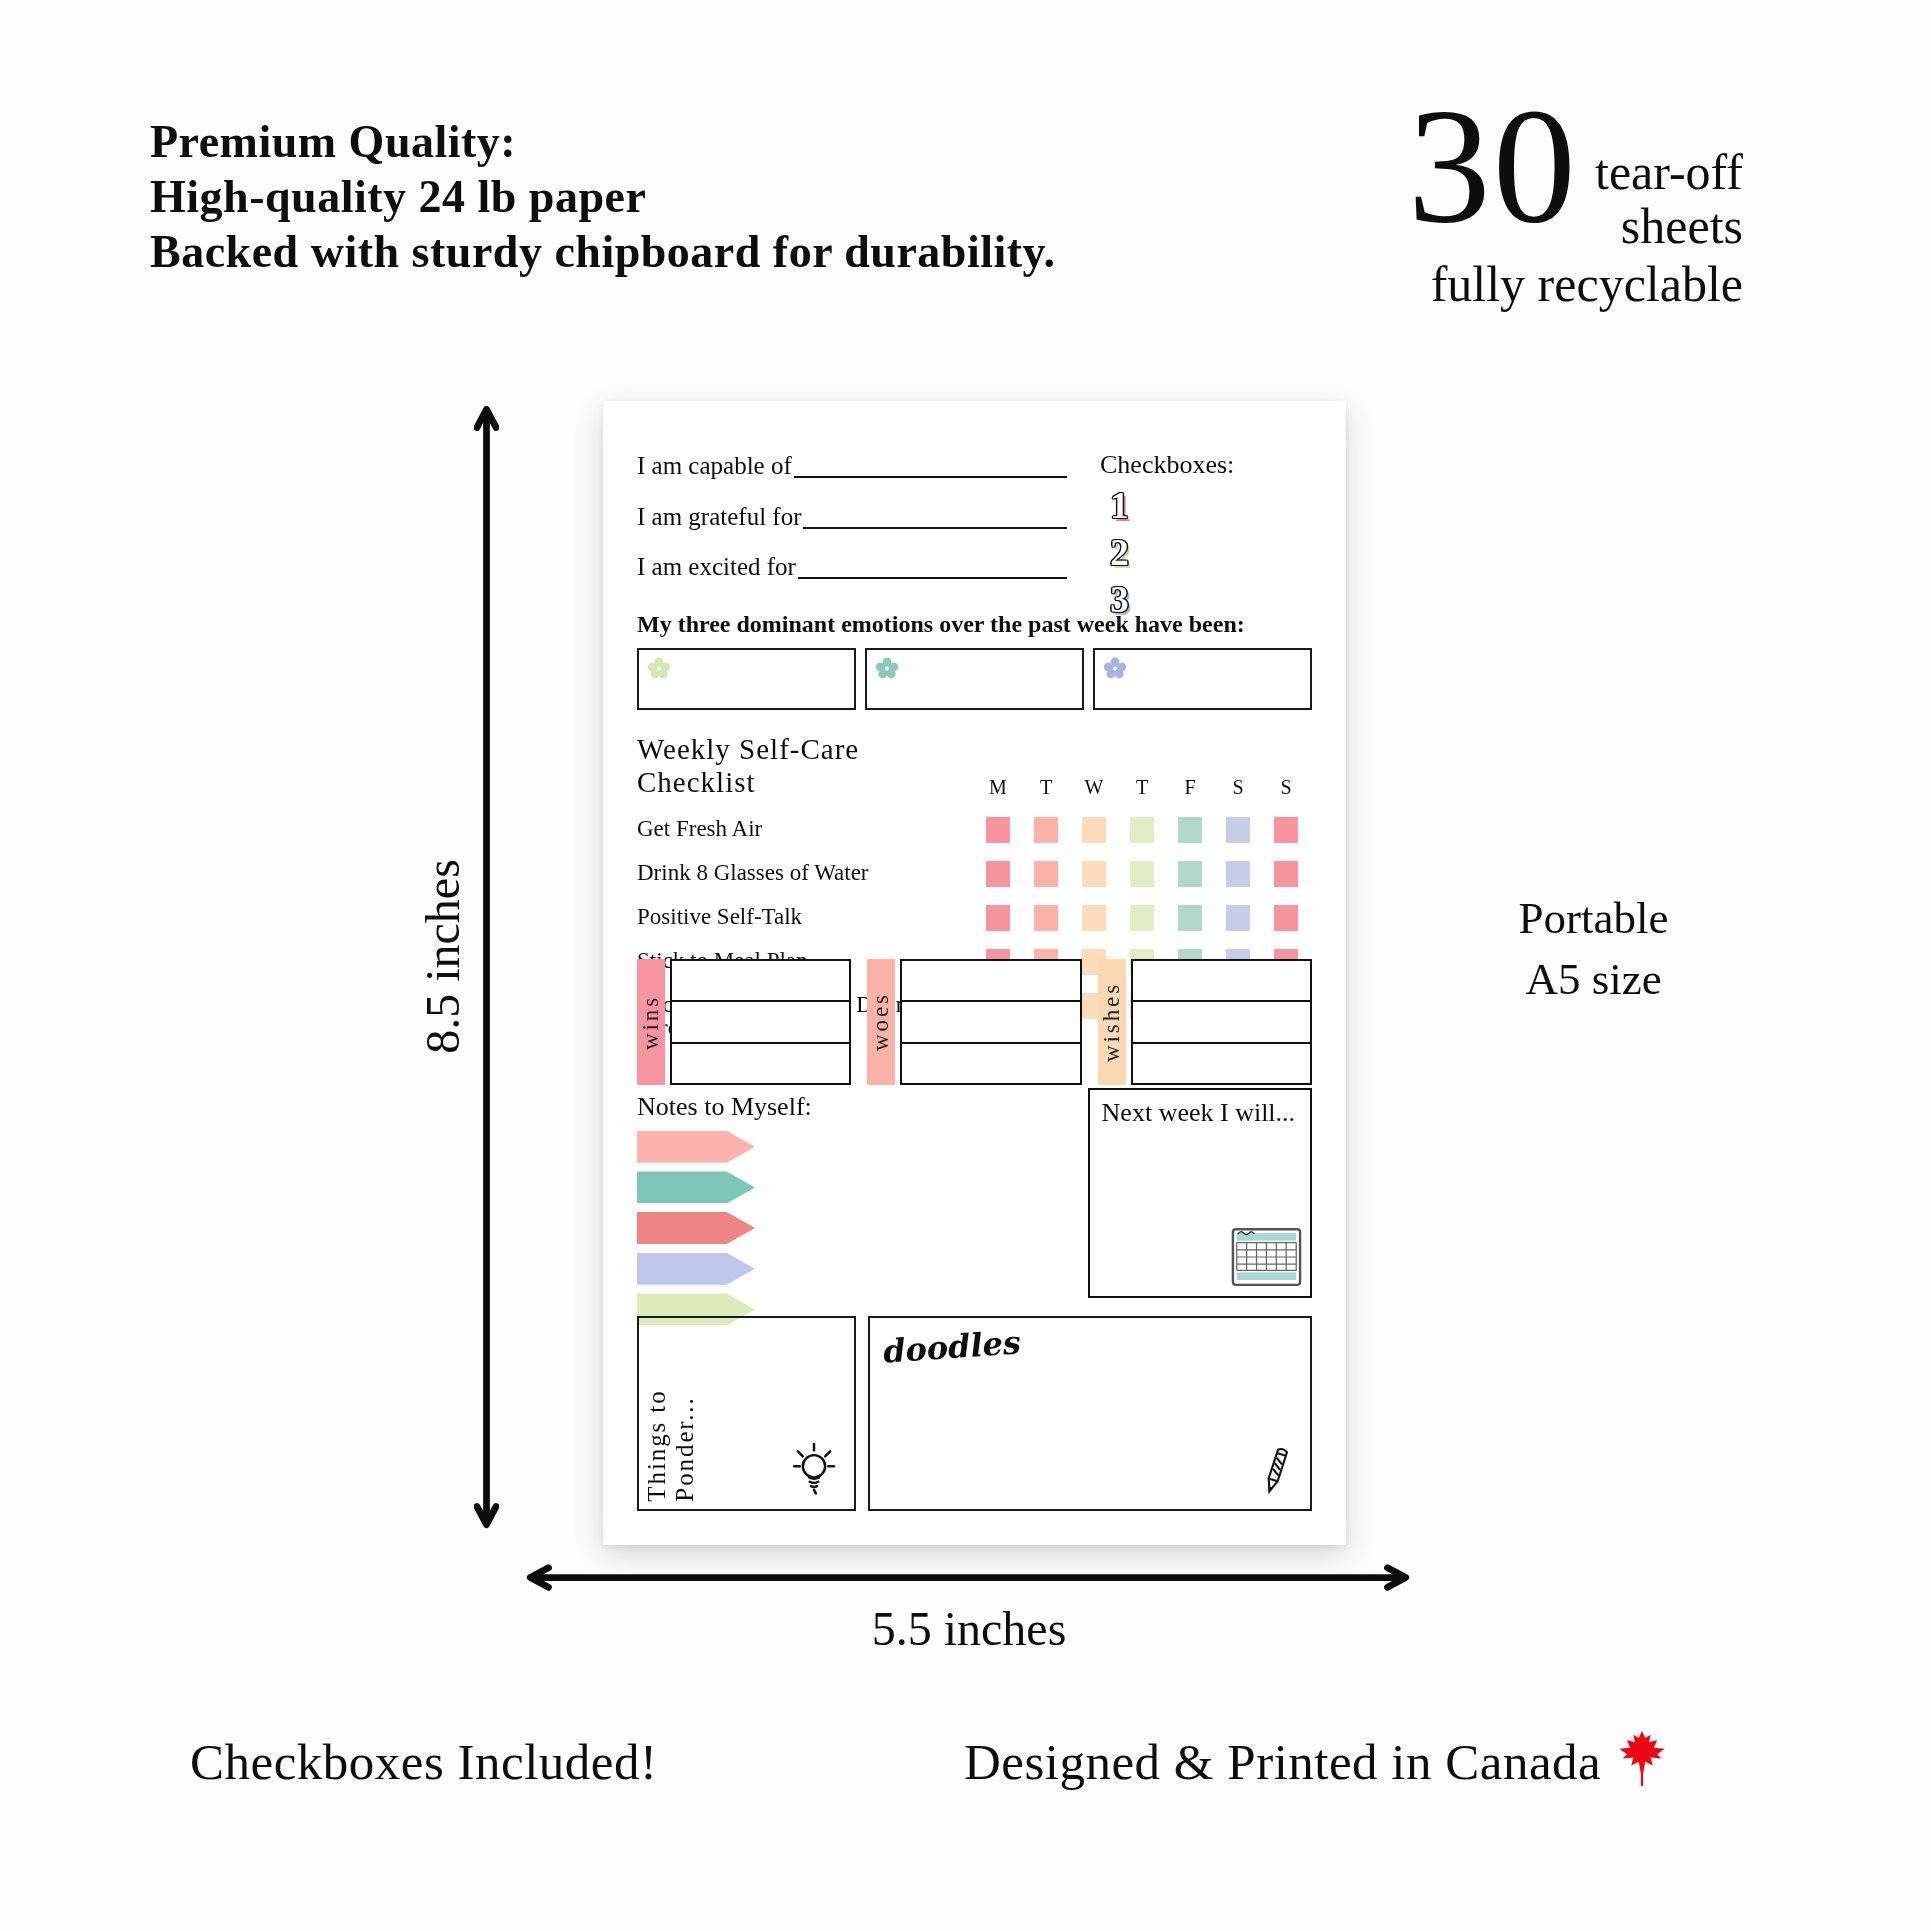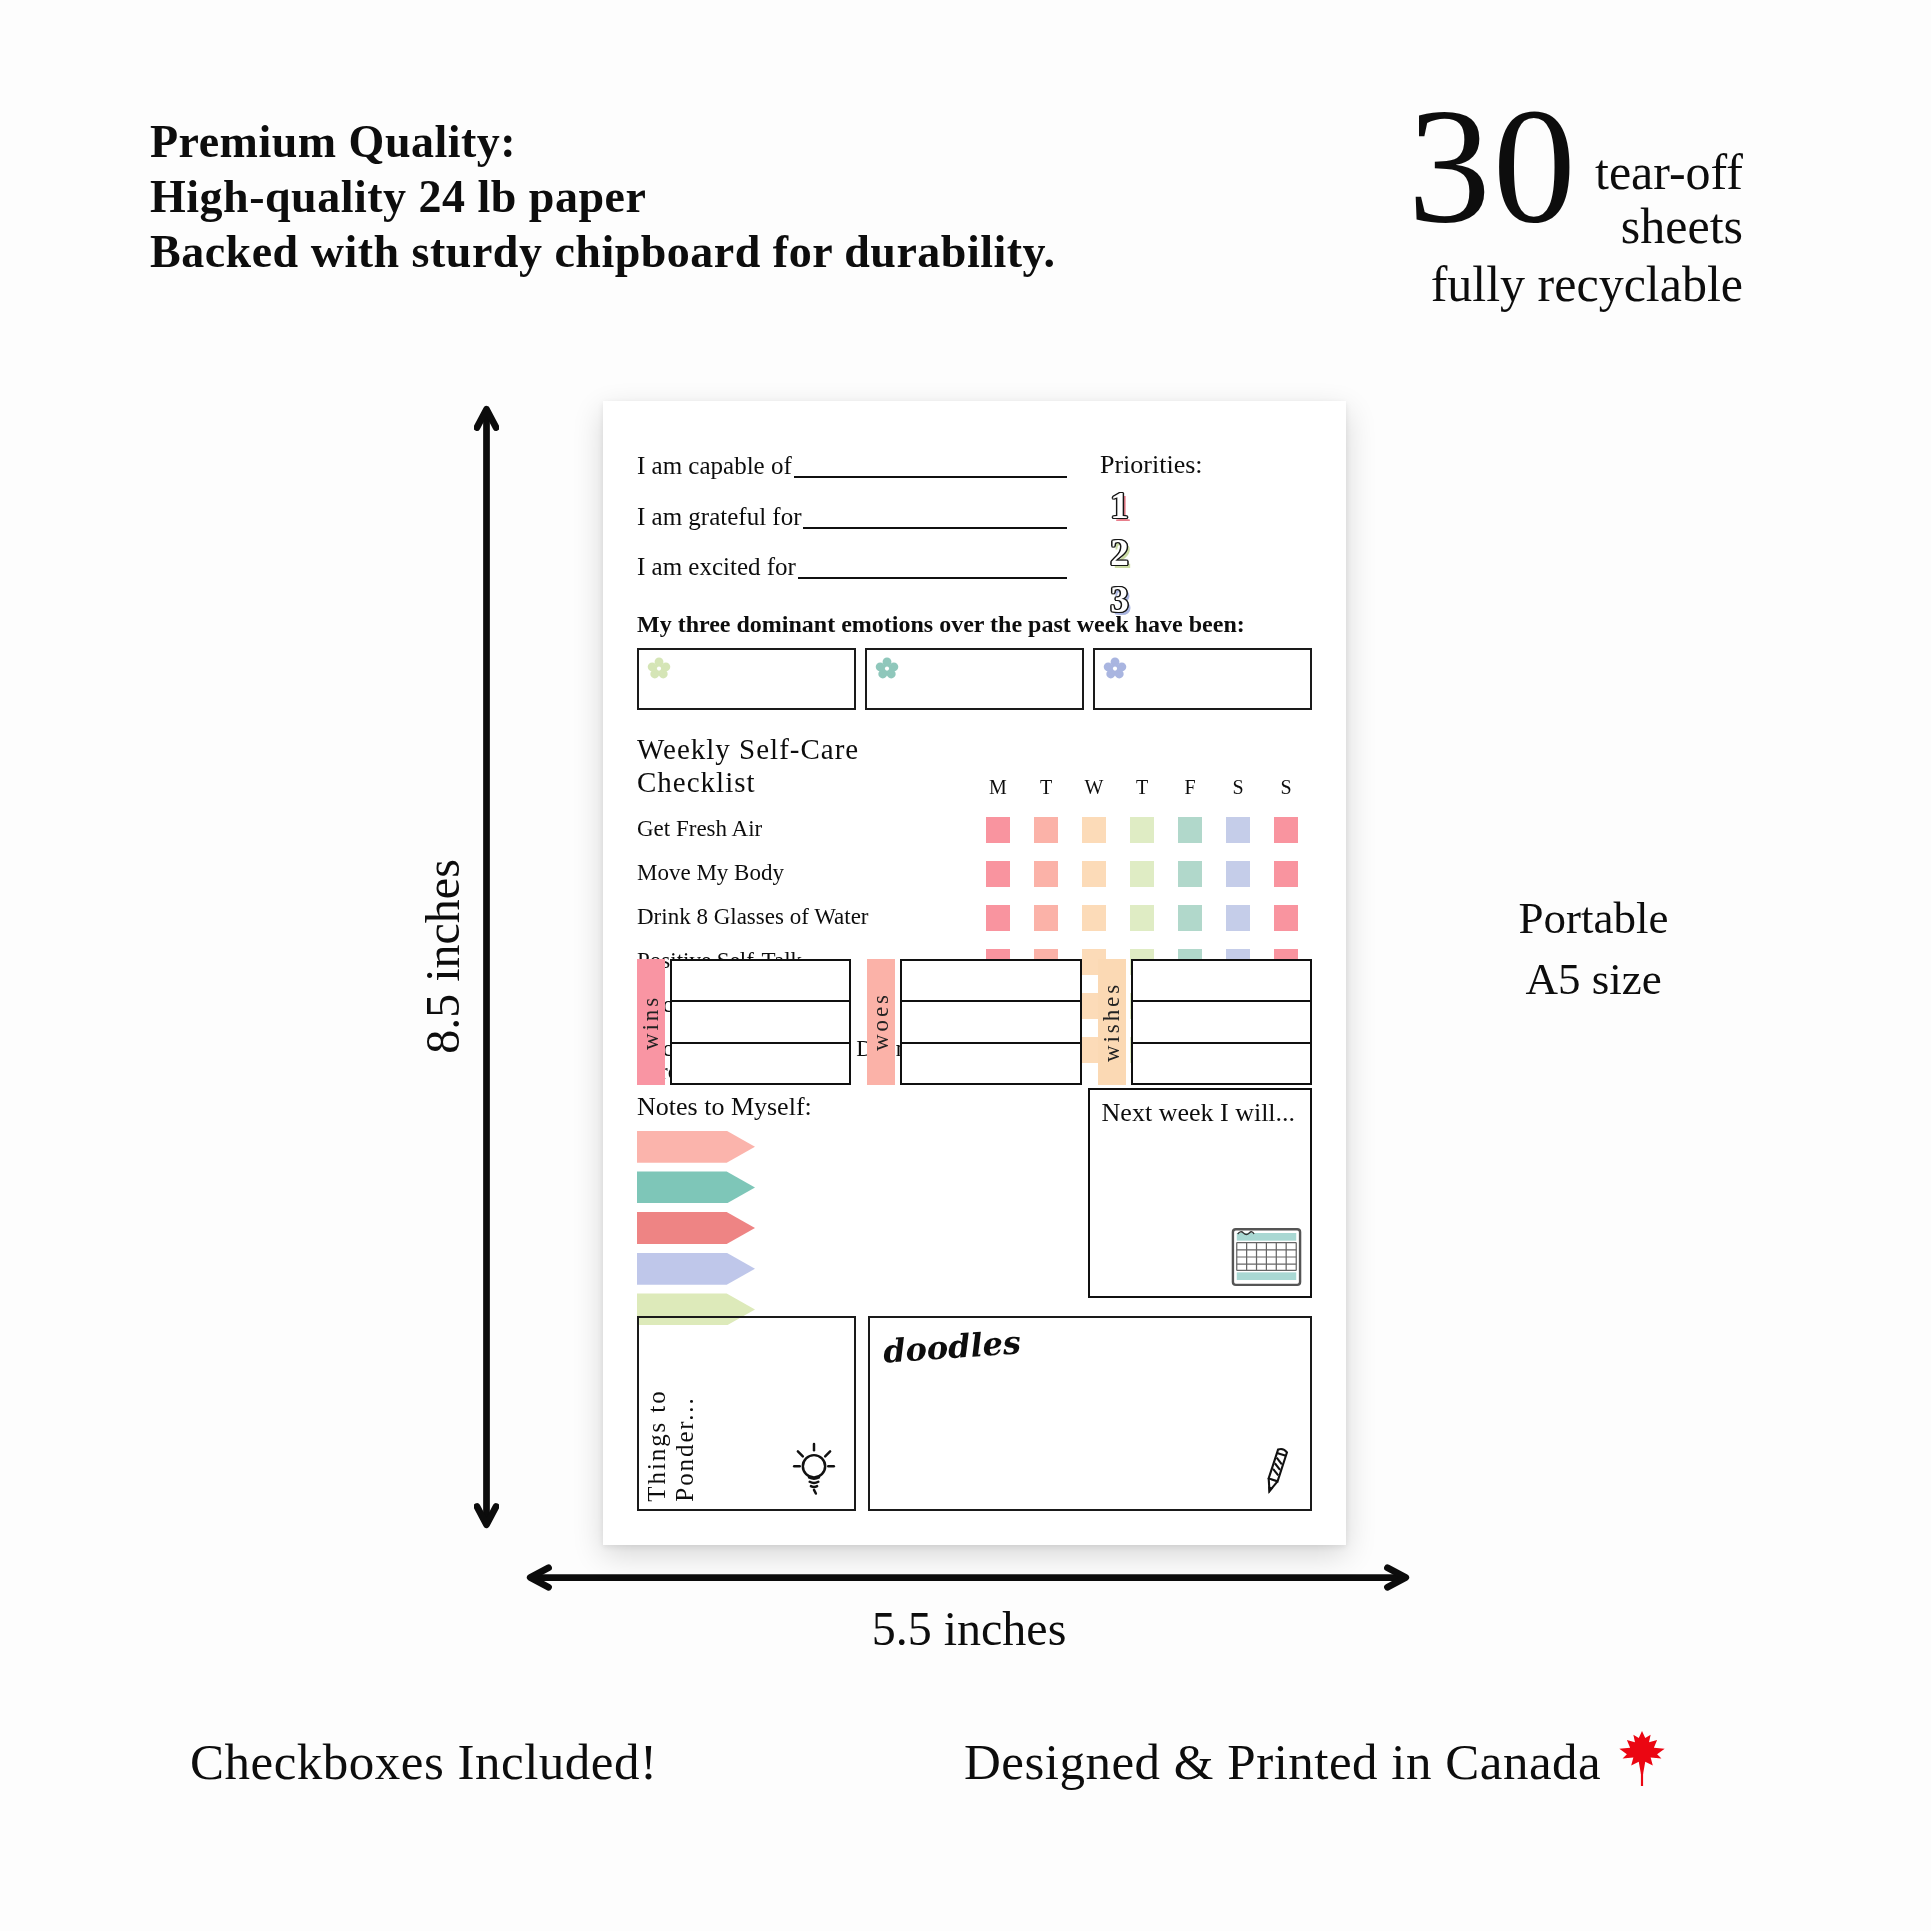--- a/index.html
+++ b/index.html
@@ -175,21 +175,21 @@
     </div>
     <div class="prompt-row">
       <span class="p-label">I am grateful for</span>
       <span class="p-line"></span>
     </div>
     <div class="prompt-row">
       <span class="p-label">I am excited for</span>
       <span class="p-line"></span>
     </div>
     <div class="priorities">
-      <div class="priorities-label">Priorities:</div>
+      <div class="priorities-label">Checkboxes:</div>
       <span class="bubble-num" style="--accent: #e87f8c;">1</span>
       <span class="bubble-num" style="--accent: #cbdca4;">2</span>
       <span class="bubble-num" style="--accent: #a9b5e0;">3</span>
     </div>
   </div>
 
   <div class="emotions-label">My three dominant emotions over the past week have been:</div>
   <div class="emotion-boxes">
     <div class="emotion-box">
       <svg class="flower-icon" viewBox="0 0 24 24" fill="currentColor" style="color: rgb(213, 229, 182);">
@@ -234,46 +234,20 @@
       <span>W</span>
       <span>T</span>
       <span>F</span>
       <span>S</span>
       <span>S</span>
     </div>
   </div>
 
   <div class="check-row">
     <span class="task">Get Fresh Air</span>
-    <span class="square-grid">
-        <span class="square-cell">
-          <span class="check-square" style="background-color: rgb(249, 148, 159);"></span>
-        </span>
-        <span class="square-cell">
-          <span class="check-square" style="background-color: rgb(251, 178, 168);"></span>
-        </span>
-        <span class="square-cell">
-          <span class="check-square" style="background-color: rgb(252, 219, 184);"></span>
-        </span>
-        <span class="square-cell">
-          <span class="check-square" style="background-color: rgb(223, 236, 196);"></span>
-        </span>
-        <span class="square-cell">
-          <span class="check-square" style="background-color: rgb(177, 216, 203);"></span>
-        </span>
-        <span class="square-cell">
-          <span class="check-square" style="background-color: rgb(197, 205, 233);"></span>
-        </span>
-        <span class="square-cell">
-          <span class="check-square" style="background-color: rgb(249, 148, 159);"></span>
-        </span>
-      </span>
-  </div>
-  <div class="check-row">
-    <span class="task">Move My Body</span>
     <span class="square-grid">
         <span class="square-cell">
           <span class="check-square" style="background-color: rgb(249, 148, 159);"></span>
         </span>
         <span class="square-cell">
           <span class="check-square" style="background-color: rgb(251, 178, 168);"></span>
         </span>
         <span class="square-cell">
           <span class="check-square" style="background-color: rgb(252, 219, 184);"></span>
         </span>

